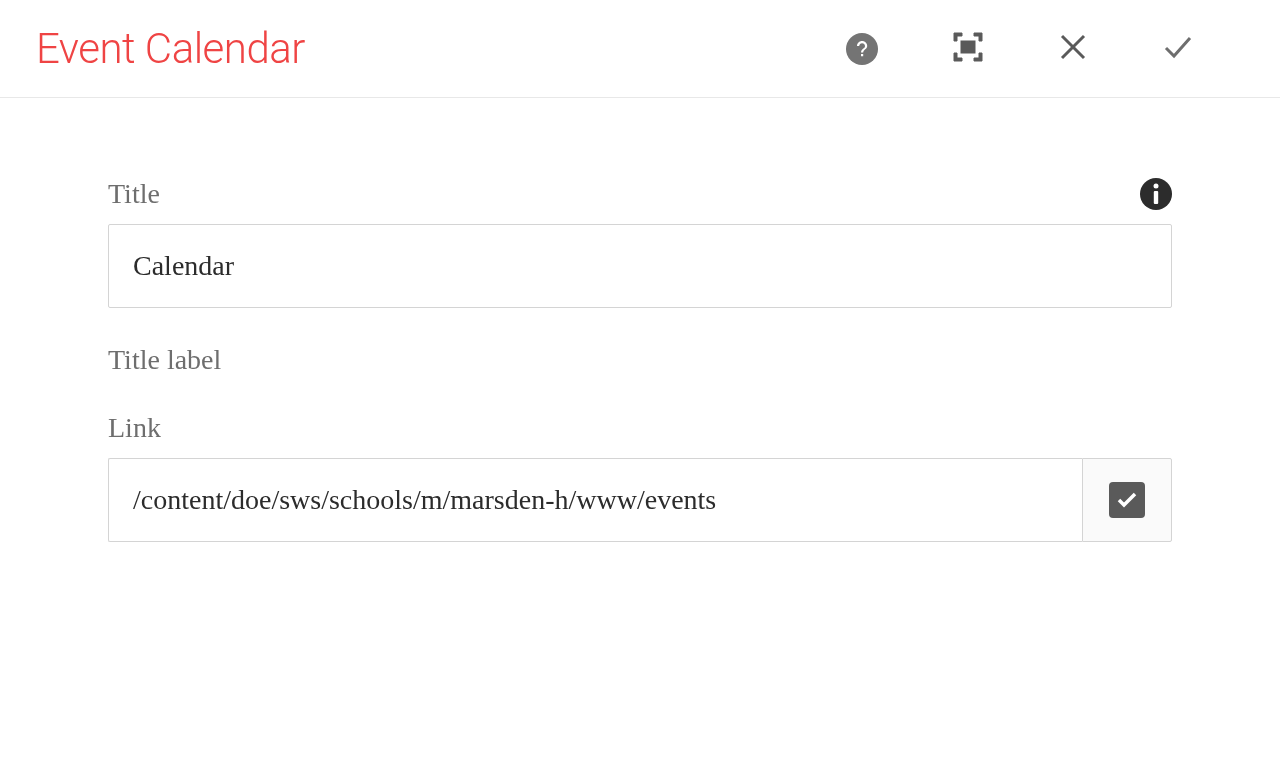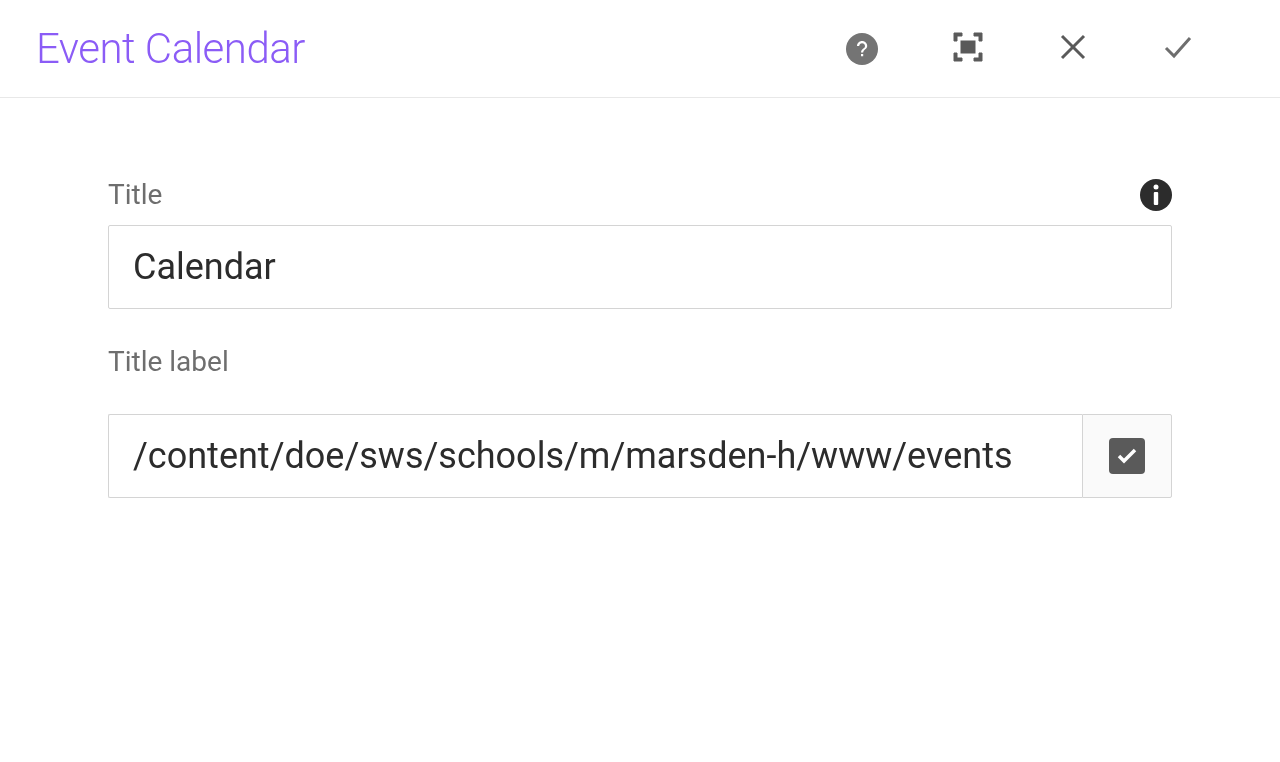--- a/index.html
+++ b/index.html
@@ -21,21 +21,21 @@
     .header {
       display: flex;
       align-items: center;
       justify-content: space-between;
       padding: 24px 36px 24px 36px;
       border-bottom: 1px solid #e8e8e8;
     }
     .header-title {
       font-size: 42px;
       font-weight: 300;
-      color: #8b5cf6;
+      color: #ef4444;
       letter-spacing: -0.5px;
     }
     .header-actions {
       display: flex;
       align-items: center;
       gap: 72px;
       padding-right: 48px;
     }
     .icon-button {
       display: inline-flex;
@@ -75,20 +75,21 @@
     }
     .icon-check svg {
       width: 36px;
       height: 36px;
       stroke: #6e6e6e;
       stroke-width: 3;
       fill: none;
     }
     .content {
       padding: 80px 108px 40px 108px;
+      font-family: Liberation Serif, serif;
     }
     .field {
       margin-bottom: 36px;
     }
     .field-label-row {
       display: flex;
       align-items: center;
       justify-content: space-between;
       margin-bottom: 14px;
     }
@@ -109,21 +110,21 @@
     }
     .info-icon svg {
       width: 10px;
       height: 22px;
       fill: #ffffff;
     }
     .text-input {
       width: 100%;
       height: 84px;
       padding: 0 24px;
-      font-size: 36px;
+      font-size: 28px;
       font-family: inherit;
       color: #2c2c2c;
       background: #ffffff;
       border: 1px solid #d4d4d4;
       border-radius: 2px;
       outline: none;
     }
     .link-row {
       display: flex;
       align-items: stretch;
@@ -218,20 +219,23 @@
       <input type="text" class="text-input" value="Calendar" style="">
     </div>
 
     <div class="field">
       <div class="field-label-row">
         <label class="field-label">Title label</label>
       </div>
     </div>
 
     <div class="field">
+      <div class="field-label-row">
+        <label class="field-label">Link</label>
+      </div>
       <div class="link-row">
         <input type="text" class="text-input" value="/content/doe/sws/schools/m/marsden-h/www/events" style="">
         <button class="link-picker-btn">
           <span class="checkbox-box">
             <svg viewBox="0 0 22 18">
               <polyline points="3,9 8,14 19,3"></polyline>
             </svg>
           </span>
         </button>
       </div>

